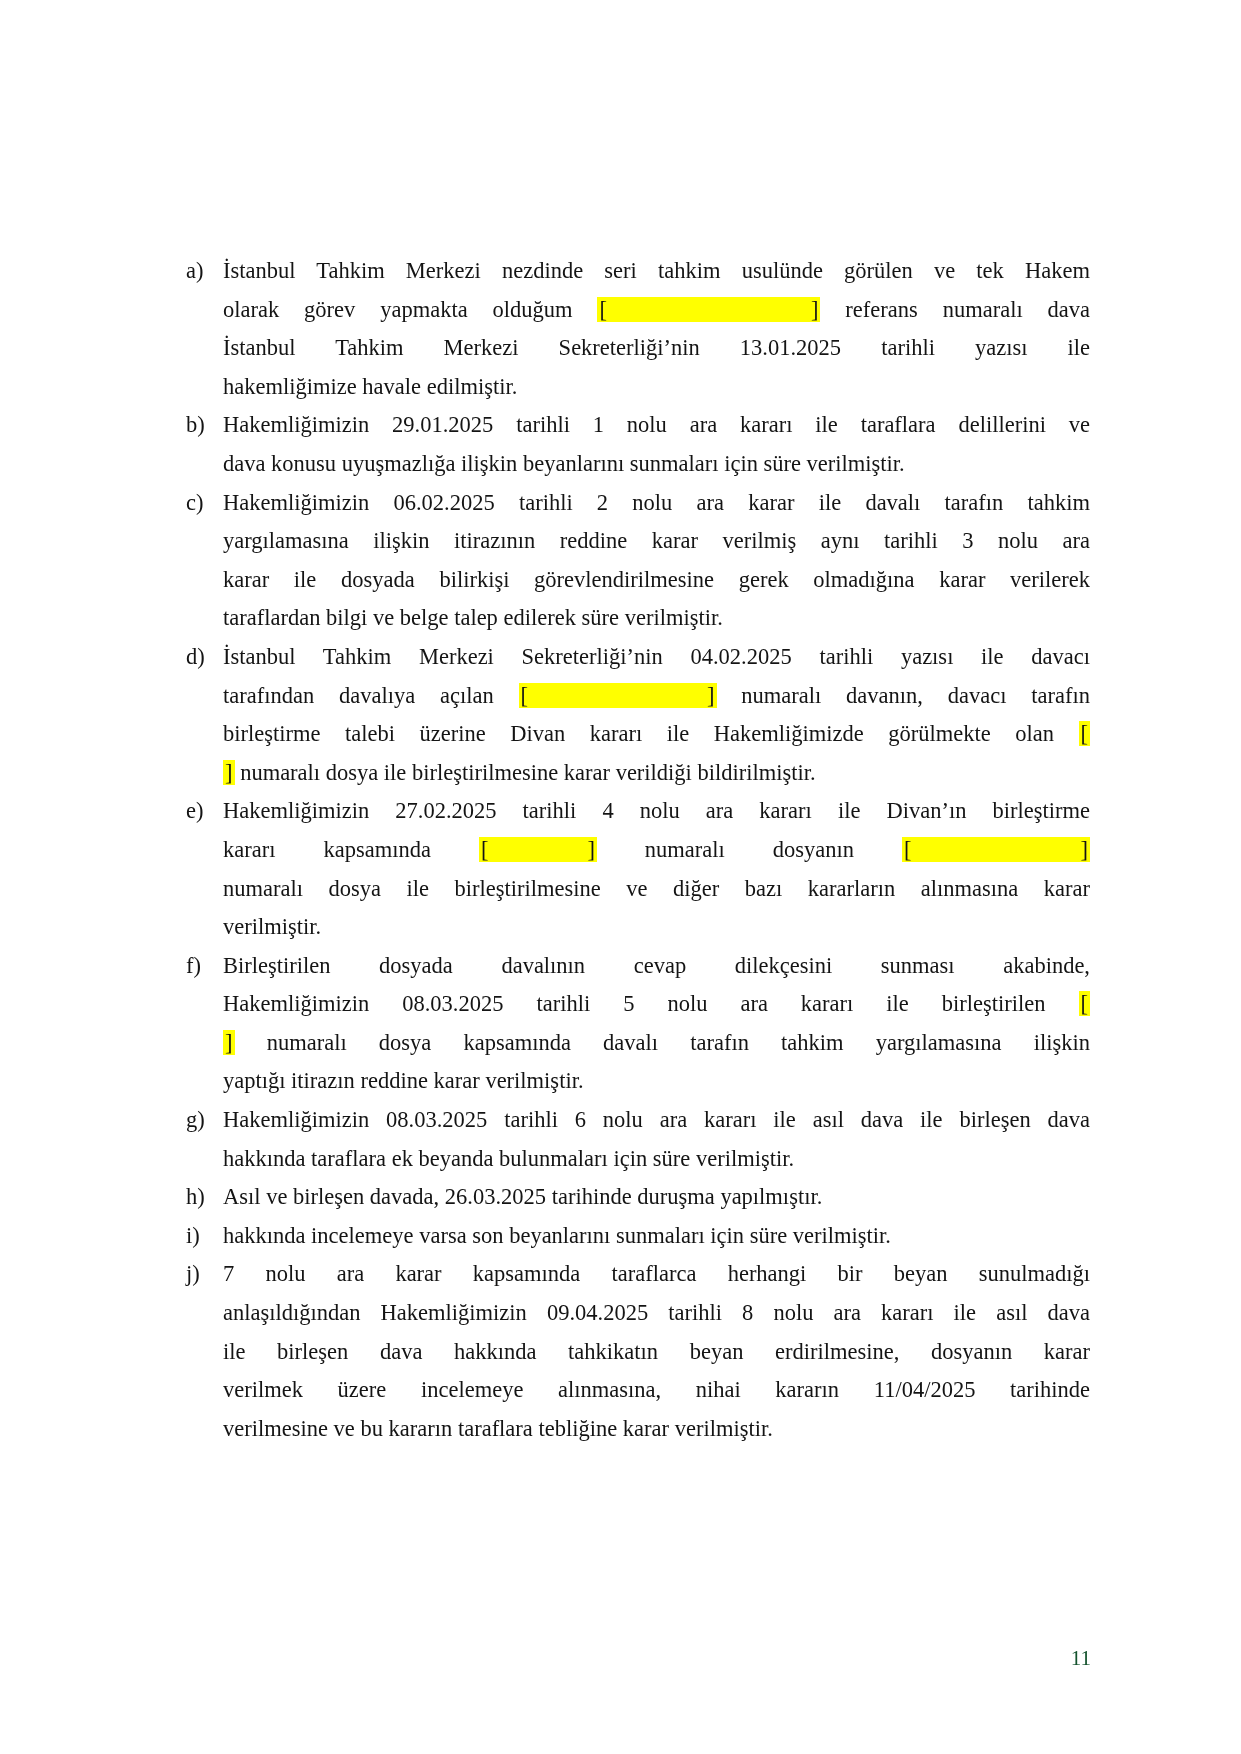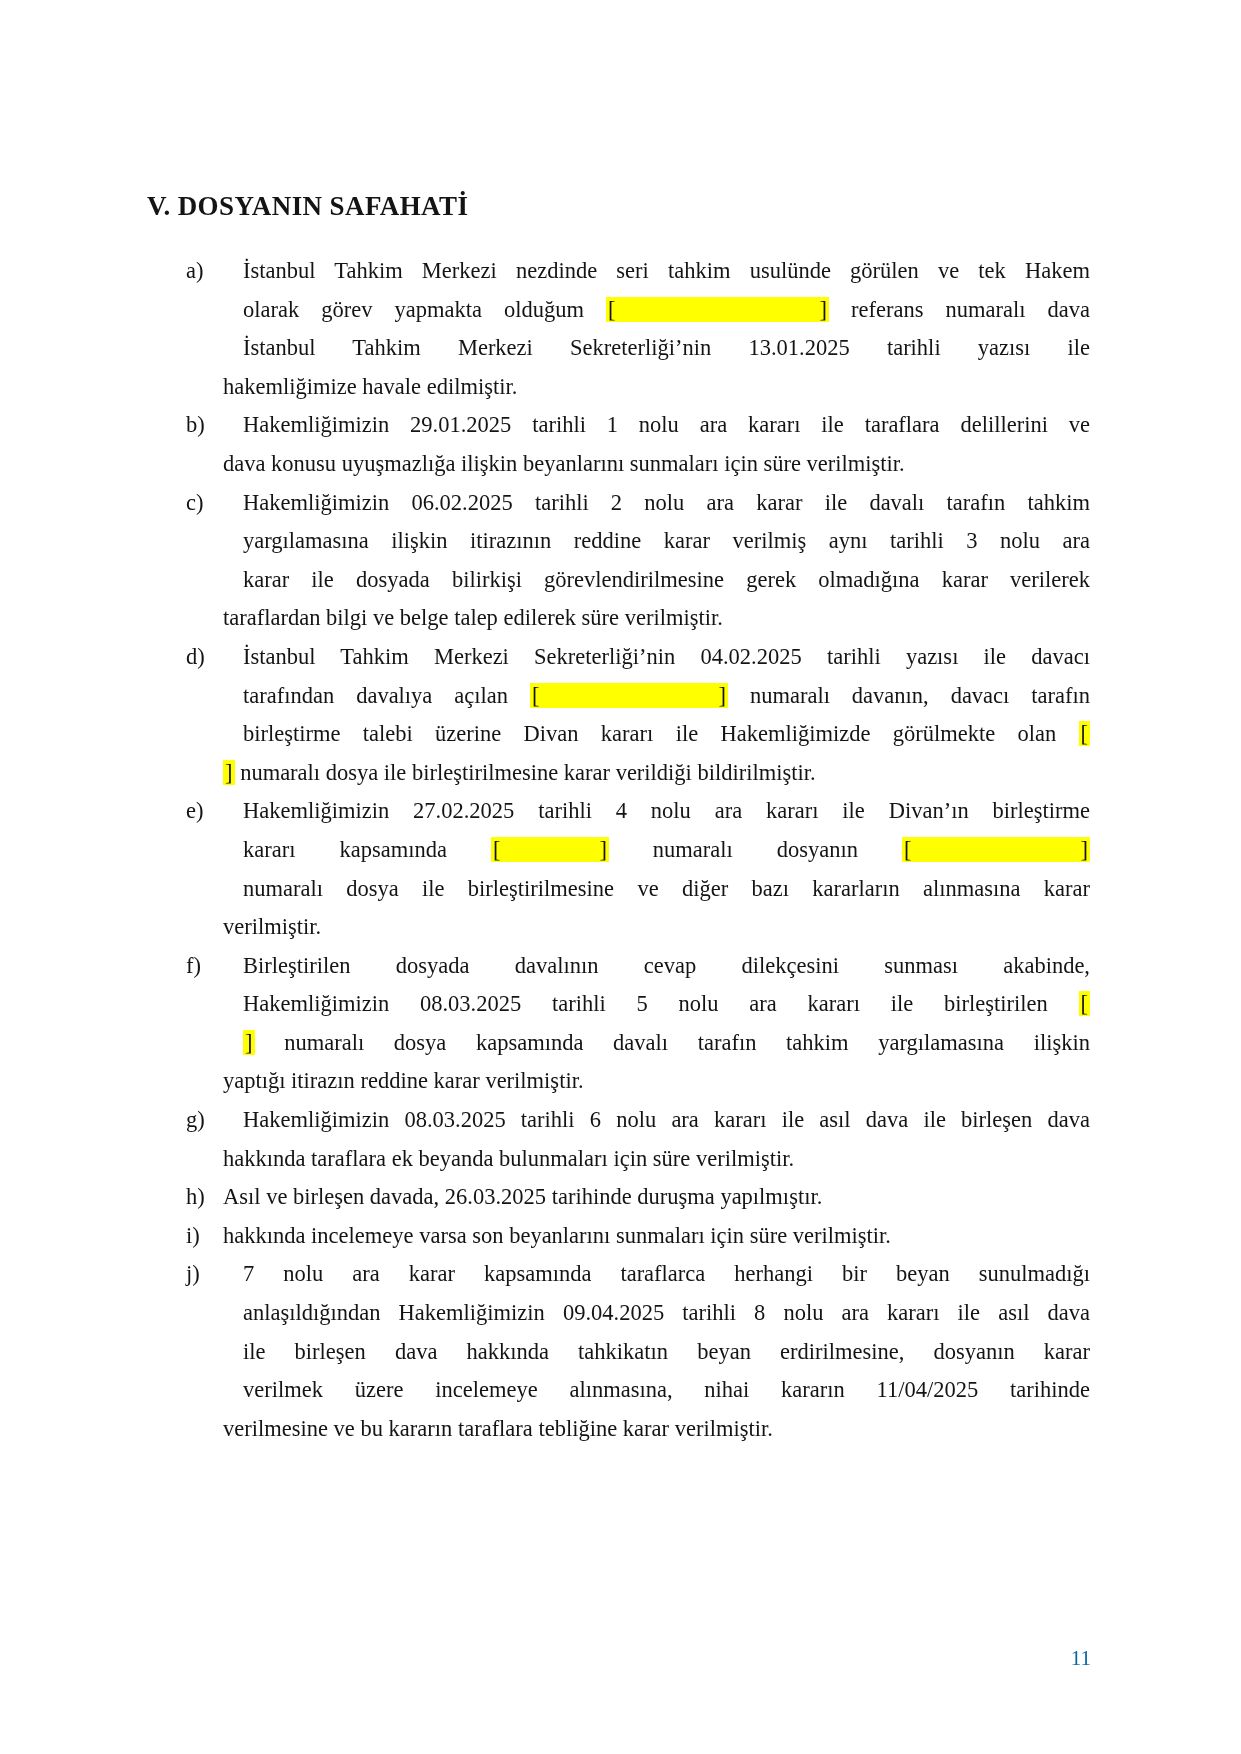--- a/index.html
+++ b/index.html
@@ -30,41 +30,40 @@
     line-height: 38.6px;
   }
   .item { display: flex; align-items: flex-start; }
   .letter { flex: 0 0 37px; width: 37px; }
   .lines { flex: 0 0 867px; width: 867px; }
   .line {
     text-align: justify;
     max-height: 39px;
     overflow: hidden;
   }
-  .line.just { text-align-last: justify; margin-left: 20px; }
+  .line.just { text-align-last: justify; }
   .line.last { text-align: right; text-align-last: left; }
   .redaction {
     background: #ffff00;
     white-space: nowrap;
   }
   .redaction .bracket { padding: 0 2px; }
   .redaction .gap { display: inline-block; height: 2px; }
   .pageno {
     position: absolute;
     top: 1646px;
     right: 150px;
     font-size: 21px;
-    color: #0369a1;
+    color: #14532d;
   }
 </style>
 </head>
 <body>
 
 <div class="page">
-  <div class="heading">V. DOSYANIN SAFAHATİ</div>
 
   <div class="list">
       <div class="item">
         <div class="letter">a)</div>
         <div class="lines">
           <div class="line just"><span class="txt">İstanbul Tahkim Merkezi nezdinde seri tahkim usulünde görülen ve tek Hakem</span></div>
           <div class="line just"><span class="txt">olarak görev yapmakta olduğum </span><span class="redaction" style="background: rgb(255, 255, 0);"><span class="bracket">[</span><span class="gap" style="width: 200px;"></span><span class="bracket">]</span></span><span class="txt"> referans numaralı dava</span></div>
           <div class="line just"><span class="txt">İstanbul Tahkim Merkezi Sekreterliği’nin 13.01.2025 tarihli yazısı ile</span></div>
           <div class="line last"><span class="txt">hakemliğimize havale edilmiştir.</span></div>
         </div>

